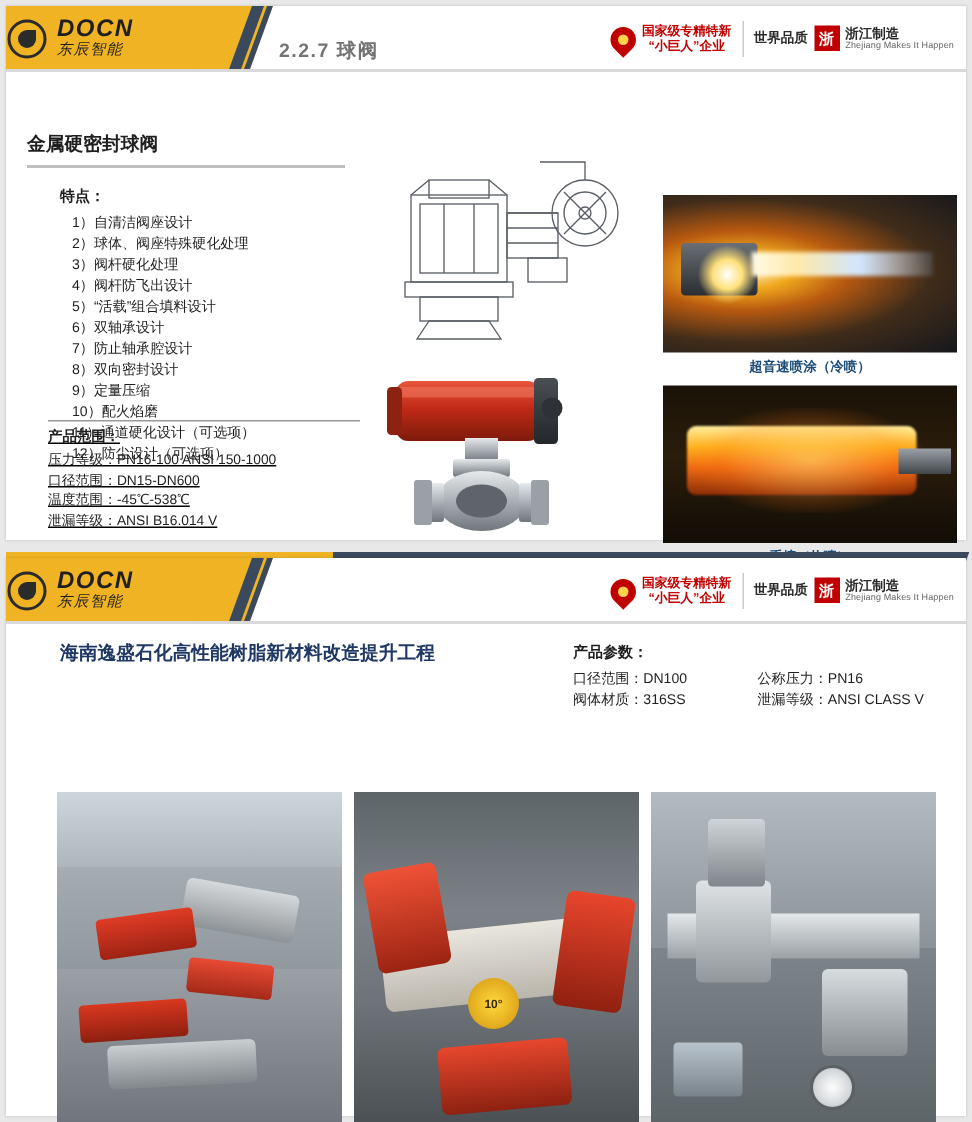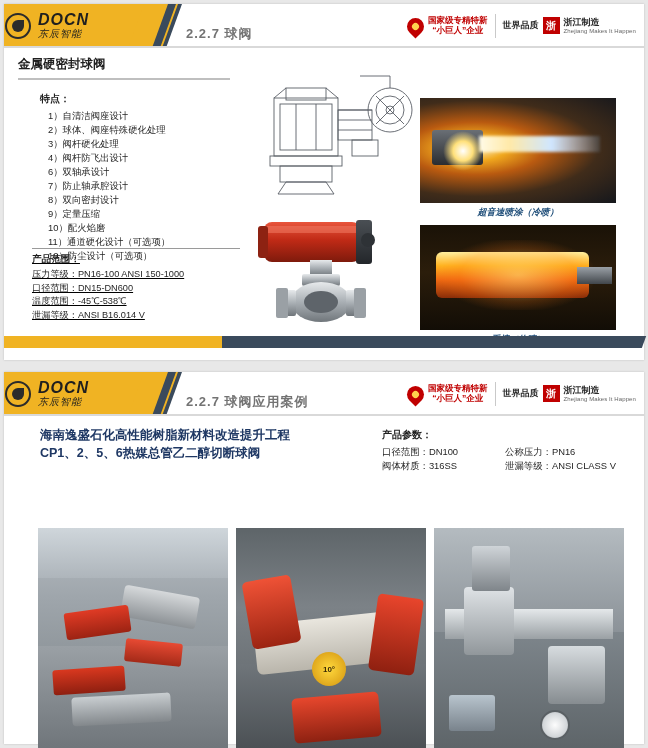--- a/index.html
+++ b/index.html
@@ -122,21 +122,21 @@
   }
   .badge-b-txt { line-height: 1.15; }
   .badge-b-l1 { font-size: 9px; font-weight: bold; color: #2b2b2b; }
   .badge-b-l2 { font-size: 6px; color: #666; letter-spacing: 0.1px; }
   .hdr-rule {
     position: absolute; left: 0; right: 0; bottom: 0;
     height: 2px; background: #d9d9d9;
   }
 
   
-  .s1-body { position: relative; height: 300px; padding: 8px 14px 0 14px; }
+  .s1-body { position: relative; height: 300px; padding: 8px 14px 0 14px; margin-top: 32px; }
   .s1-title {
     font-size: 12.5px; font-weight: bold; color: #1f1f1f;
     padding-bottom: 5px;
     width: 212px;
     border-bottom: 2px solid #bfbfbf;
   }
   .feat-label {
     margin-top: 12px; margin-left: 22px;
     font-size: 10px; font-weight: bold; color: #1f1f1f;
   }
@@ -162,23 +162,22 @@
   
   .draw-area {
     position: absolute; left: 252px; top: 4px;
     width: 178px; height: 288px;
   }
   .draw-box {
     position: absolute; left: 0; top: 6px;
     width: 178px; height: 150px;
   }
   .photo-col {
-    position: absolute; right: 28px; top: 50px;
+    position: absolute; right: 6px; top: 50px;
     width: 196px;
-    font-style: italic;
   }
   .photo-card { margin-bottom: 6px; }
   .photo {
     width: 196px; height: 105px;
     position: relative; overflow: hidden;
     background: #111;
   }
   .photo-cap {
     text-align: center;
     font-size: 9px; font-weight: bold; color: #1f4e79;
@@ -329,20 +328,21 @@
     </div>
 
     <div class="s1-body">
       <div class="s1-title">金属硬密封球阀</div>
       <div class="feat-label">特点：</div>
       <ul class="feat-list">
         <li>1）自清洁阀座设计</li>
         <li>2）球体、阀座特殊硬化处理</li>
         <li>3）阀杆硬化处理</li>
         <li>4）阀杆防飞出设计</li>
+        <li>5）“活载”组合填料设计</li>
         <li>6）双轴承设计</li>
         <li>7）防止轴承腔设计</li>
         <li>8）双向密封设计</li>
         <li>9）定量压缩</li>
         <li>10）配火焰磨</li>
         <li>11）通道硬化设计（可选项）</li>
         <li>12）防尘设计（可选项）</li>
       </ul>
 
       <div class="spec-box">
@@ -442,21 +442,20 @@
         <div class="logo-wrap">
           <div class="logo-mark"></div>
           <div class="logo-text">
             <div class="logo-en">DOCN</div>
             <div class="logo-cn">东辰智能</div>
           </div>
         </div>
       </div>
       <div class="hdr-slash"></div>
       <div class="hdr-slash2"></div>
-      <div class="hdr-title">2.2.7  球阀应用案例</div>
 
       <div class="hdr-right">
         <div class="badge-a">
           <div class="flame"></div>
           <div class="badge-a-txt">
             <div class="badge-a-l1">国家级专精特新</div>
             <div class="badge-a-l2">“小巨人”企业</div>
           </div>
         </div>
         <div class="hdr-divider"></div>
@@ -468,21 +467,20 @@
             <div class="badge-b-l2">Zhejiang Makes It Happen</div>
           </div>
         </div>
       </div>
       <div class="hdr-rule"></div>
     </div>
 
     <div class="s2-body">
       <div class="s2-title">
         <div>海南逸盛石化高性能树脂新材料改造提升工程</div>
-        <div>CP1、2、5、6热媒总管乙二醇切断球阀</div>
       </div>
 
       <div class="s2-params">
         <div class="p-title">产品参数：</div>
         <div class="p-row">
           <span>口径范围：DN100</span>
           <span>公称压力：PN16</span>
         </div>
         <div class="p-row">
           <span>阀体材质：316SS</span>

